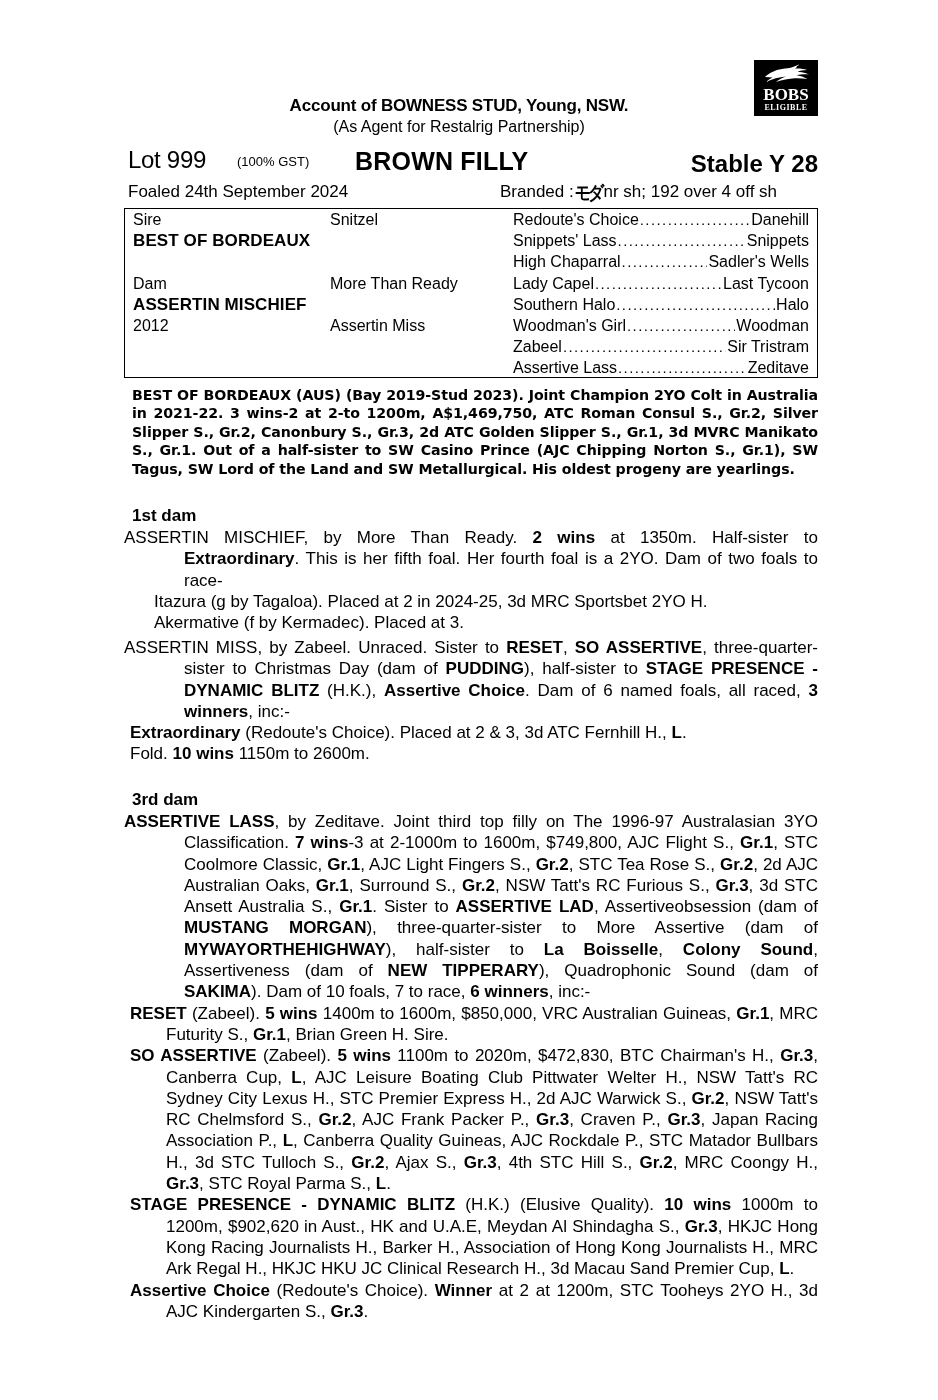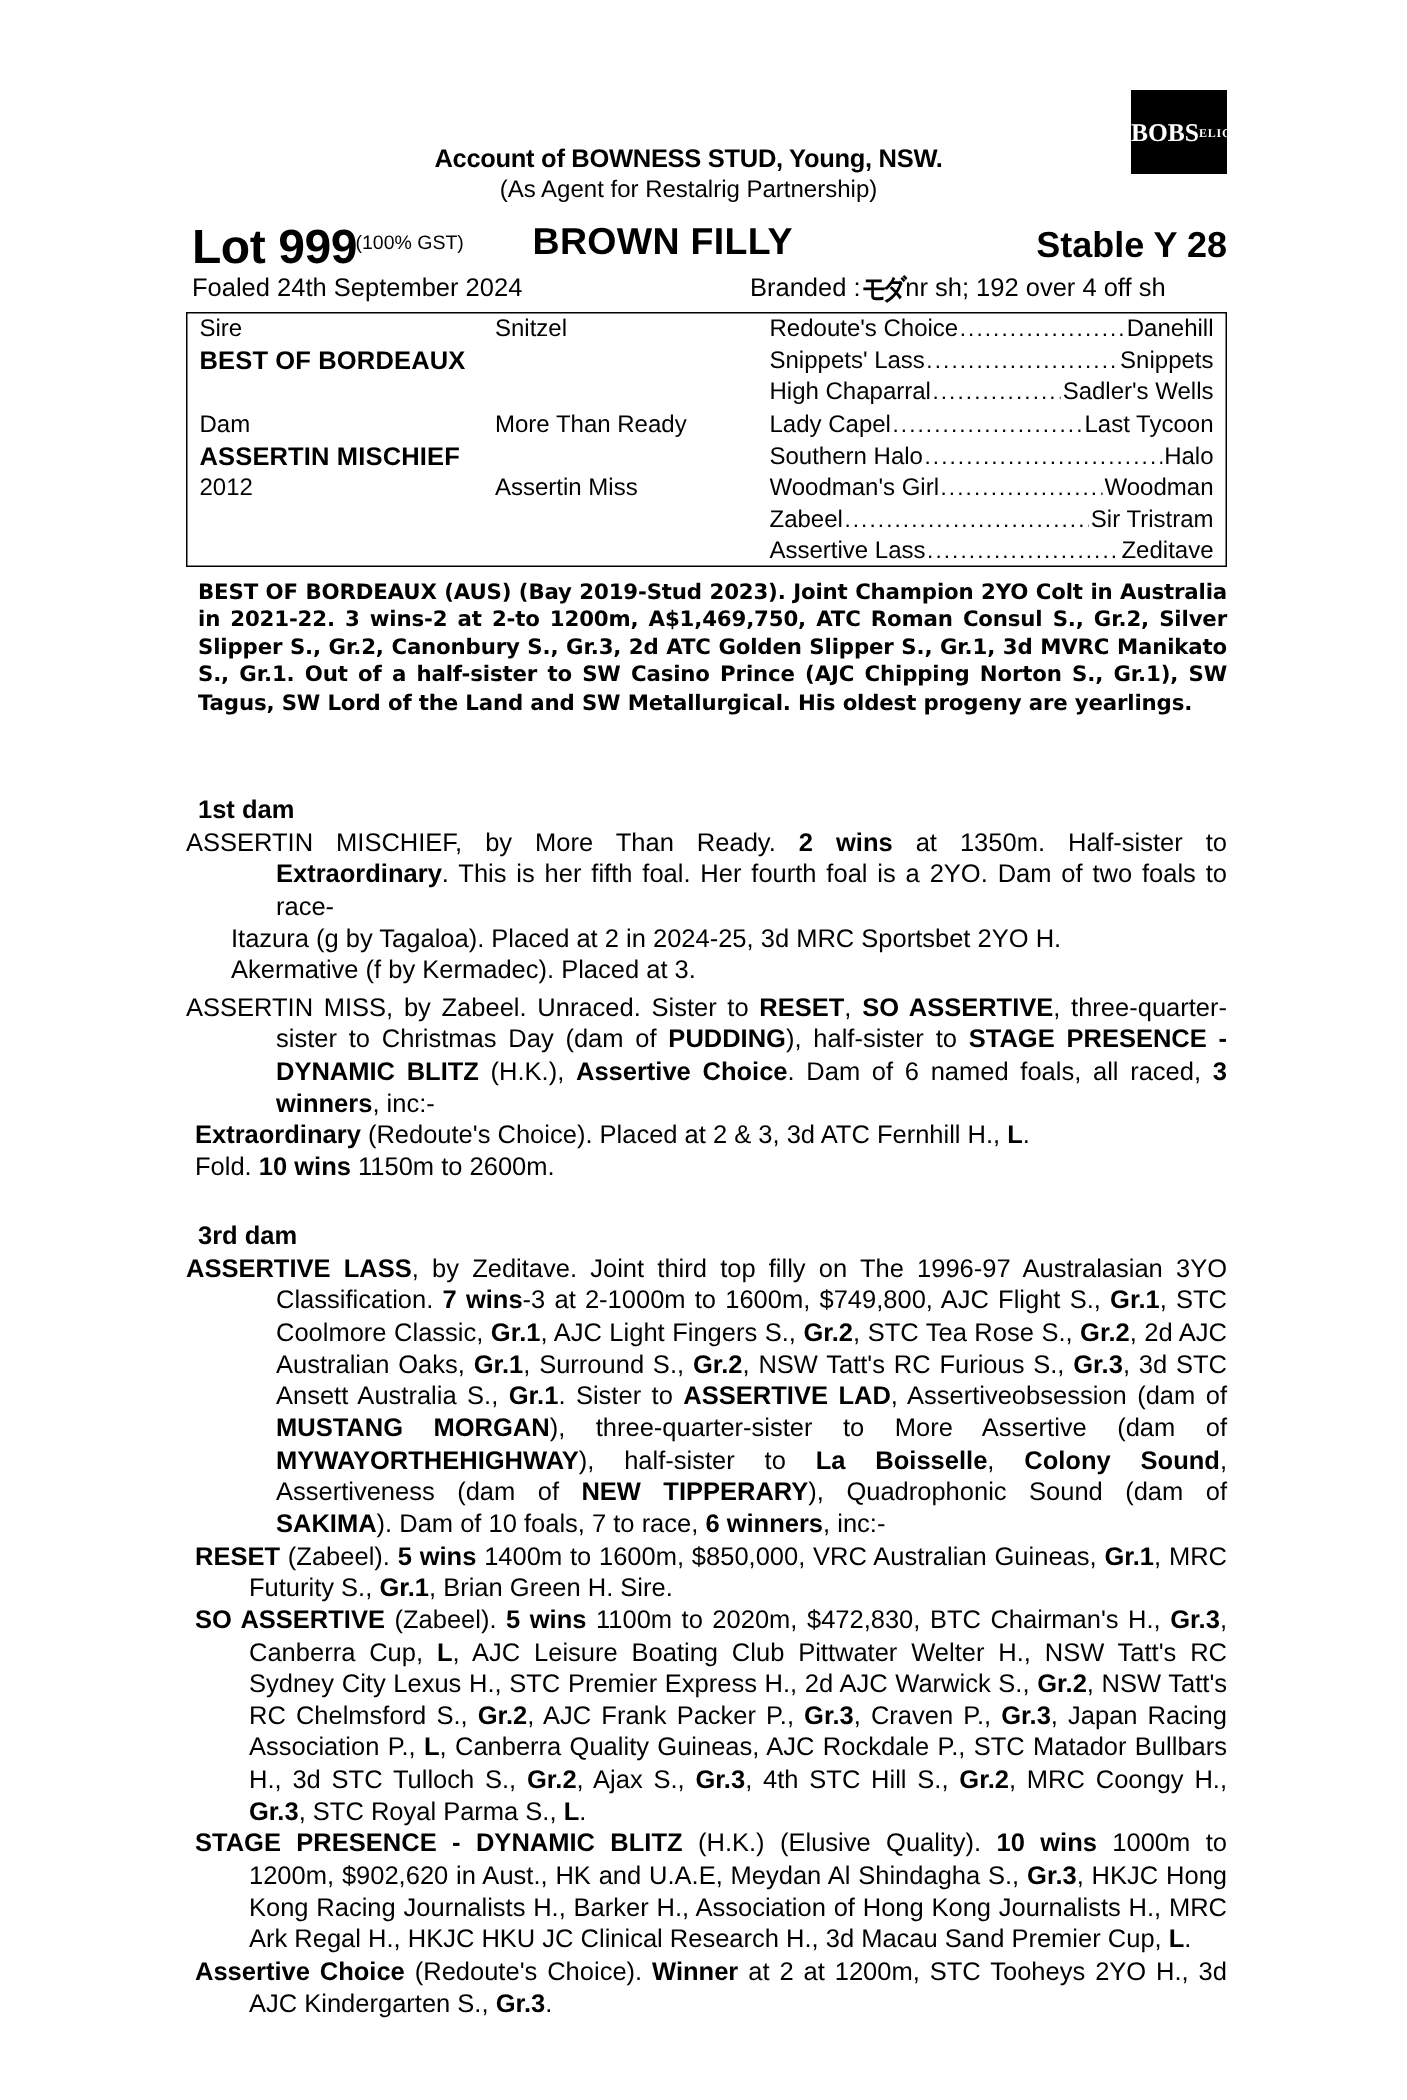--- a/index.html
+++ b/index.html
@@ -14,21 +14,21 @@
     overflow: hidden;
   }
   .page { position: relative; width: 938px; height: 1400px; padding: 0; }
 
   
   .bobs-logo {
     position: absolute;
     left: 754px; top: 60px;
     width: 64px; height: 56px;
     background: #000000;
-    display: flex; flex-direction: row;
+    display: flex; flex-direction: column;
     align-items: center; justify-content: flex-start;
     overflow: hidden;
   }
   .bobs-horse { width: 54px; height: 22px; margin-top: 4px; }
   .bobs-word {
     color: #ffffff; font-family: "Liberation Serif", serif;
     font-weight: bold; font-size: 17px; line-height: 16px;
     letter-spacing: 0px; margin-top: 1px;
   }
   .bobs-sub {
@@ -53,21 +53,21 @@
   }
 
   .lotline {
     position: relative;
     margin-top: 10px;
     height: 30px;
     padding: 0 120px 0 128px;
   }
   .lot-no {
     position: absolute; left: 128px; top: 0;
-    font-weight: bold; font-size: 32px; letter-spacing: -0.3px;
+    font-weight: normal; font-size: 24px; letter-spacing: -0.3px;
   }
   .gst {
     position: absolute; left: 237px; top: 8px;
     font-size: 13px;
   }
   .sexline {
     position: absolute; left: 355px; top: 1px;
     font-weight: bold; font-size: 25px; letter-spacing: 0.2px;
   }
   .stable {
@@ -151,21 +151,21 @@
     width: 686px;
     font-family: "DejaVu Sans", sans-serif;
     font-weight: bold;
     font-size: 14.2px;
     line-height: 18.4px;
     text-align: justify;
     letter-spacing: -0.1px;
   }
 
   
-  .sect { position: absolute; left: 124px; width: 694px; margin-top: 24px; }
+  .sect { position: absolute; left: 124px; width: 694px; }
   .sect-title {
     font-weight: bold;
     font-size: 17px;
     margin: 0 0 1px 8px;
   }
   .p {
     font-size: 17px;
     line-height: 21.3px;
     text-align: justify;
     text-justify: inter-word;

